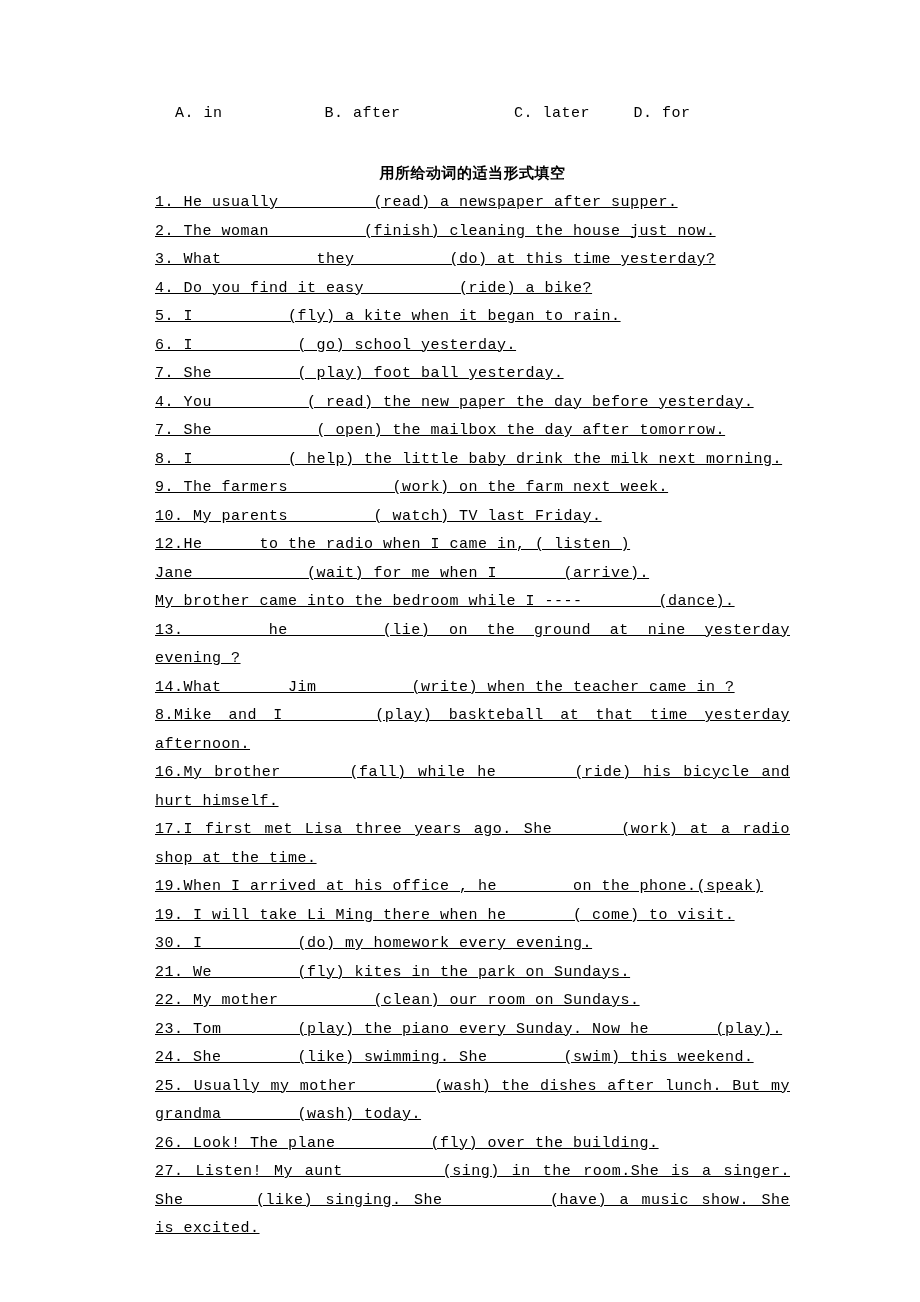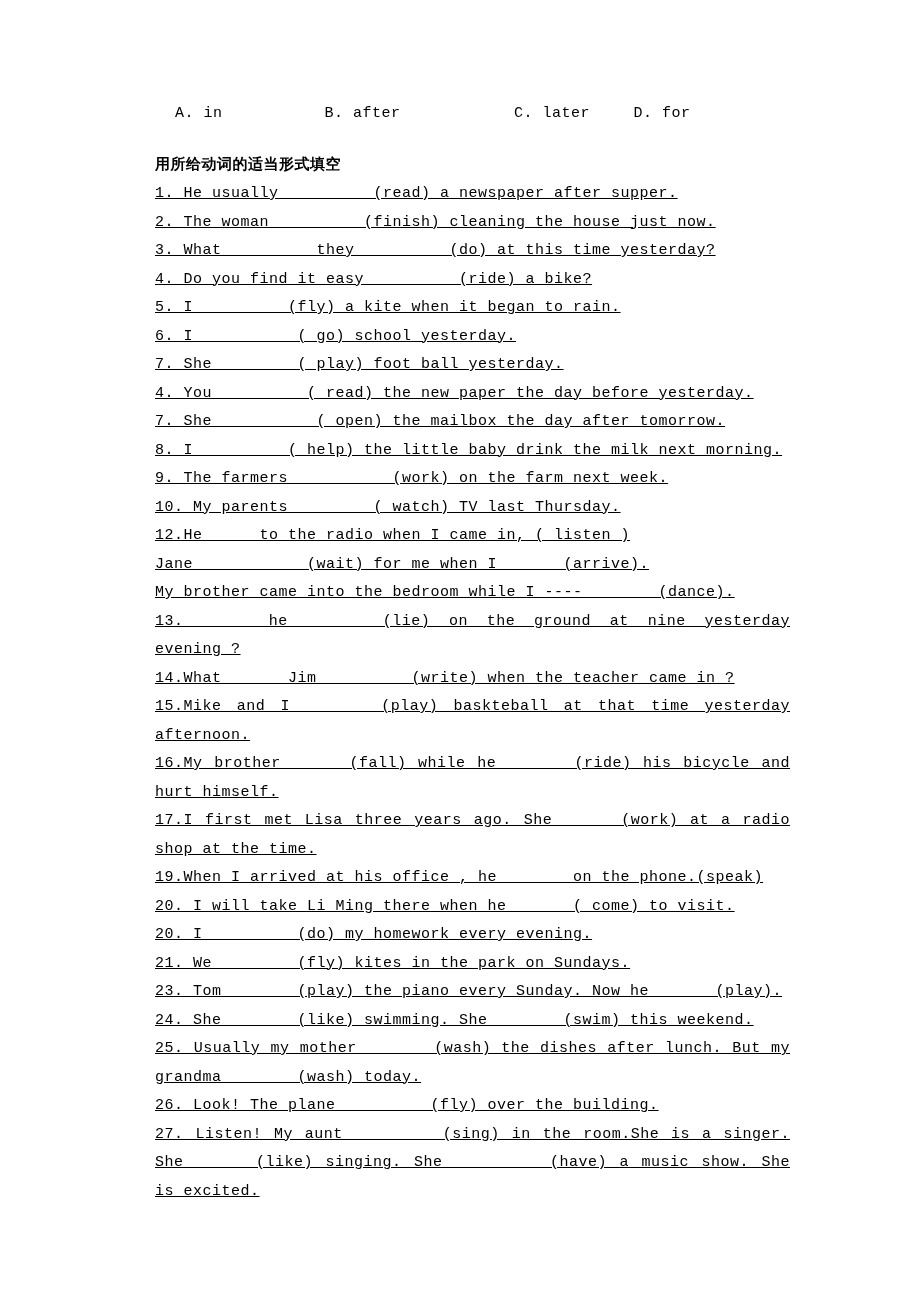--- a/index.html
+++ b/index.html
@@ -9,31 +9,32 @@
       color: #000;
       margin: 0;
       padding: 100px 130px 40px 155px;
       width: 920px;
       box-sizing: border-box;
       line-height: 1.9;
       letter-spacing: 0.5px;
     }
     .options {
       padding-left: 20px;
-      margin-bottom: 23px;
+      margin-bottom: 32px;
     }
     .options span {
       display: inline-block;
     }
     .opt-a { width: 140px; }
     .opt-b { width: 180px; }
     .opt-c { width: 110px; }
     .section-title {
       font-weight: bold;
       margin-top: 5px;
+      text-align: center;
     }
     .item {
       text-align: justify;
       text-decoration: underline;
     }
   </style>
 </head>
 <body>
 
 <div class="options">
@@ -50,32 +51,33 @@
   <div class="item">2. The woman ________ (finish) cleaning the house just now.</div>
   <div class="item">3. What ________ they ________ (do) at this time yesterday?</div>
   <div class="item">4. Do you find it easy ________ (ride) a bike?</div>
   <div class="item">5. I ________ (fly) a kite when it began to rain.</div>
   <div class="item">6. I _________ ( go) school yesterday.</div>
   <div class="item">7. She________ ( play) foot ball yesterday.</div>
   <div class="item">4. You ________ ( read) the new paper the day before yesterday.</div>
   <div class="item">7. She _________ ( open) the mailbox the day after tomorrow.</div>
   <div class="item">8. I ________ ( help) the little baby drink the milk next morning.</div>
   <div class="item">9. The farmers _________ (work) on the farm next week.</div>
-  <div class="item">10. My parents________ ( watch) TV last Thursday.</div>
+  <div class="item">10. My parents________ ( watch) TV last Friday.</div>
   <div class="item">12.He______to the radio when I came in, ( listen )</div>
   <div class="item">Jane ___________(wait) for me when I ______(arrive).</div>
   <div class="item">My brother came into the bedroom while I ----________(dance).</div>
   <div class="item">13._______ he ________(lie) on the ground at nine yesterday evening ?</div>
   <div class="item">14.What _____ Jim _________(write) when the teacher came in ?</div>
-  <div class="item">15.Mike and I ________(play) baskteball at that time yesterday afternoon.</div>
+  <div class="item">8.Mike and I ________(play) baskteball at that time yesterday afternoon.</div>
   <div class="item">16.My brother ______(fall) while he _______(ride) his bicycle and hurt himself.</div>
   <div class="item">17.I first met Lisa three years ago. She ______(work) at a radio shop at the time.</div>
   <div class="item">19.When I arrived at his office , he ______ on the phone.(speak)</div>
-  <div class="item">20. I will take Li Ming there when he _____ ( come) to visit.</div>
-  <div class="item">20. I ________ (do) my homework every evening.</div>
+  <div class="item">19. I will take Li Ming there when he _____ ( come) to visit.</div>
+  <div class="item">30. I ________ (do) my homework every evening.</div>
   <div class="item">21. We _______ (fly) kites in the park on Sundays.</div>
+  <div class="item">22. My mother ________ (clean) our room on Sundays.</div>
   <div class="item">23. Tom _______(play) the piano every Sunday. Now he______ (play).</div>
   <div class="item">24. She _______(like) swimming. She ______ (swim) this weekend.</div>
   <div class="item">25. Usually my mother ______ (wash) the dishes after lunch. But my grandma_______ (wash) today.</div>
   <div class="item">26. Look! The plane ________ (fly) over the building.</div>
   <div class="item">27. Listen! My aunt ________ (sing) in the room.She is a singer. She _____ (like) singing. She __________(have) a music show. She is excited.</div>
 
 </div>
 
 </body></html>

